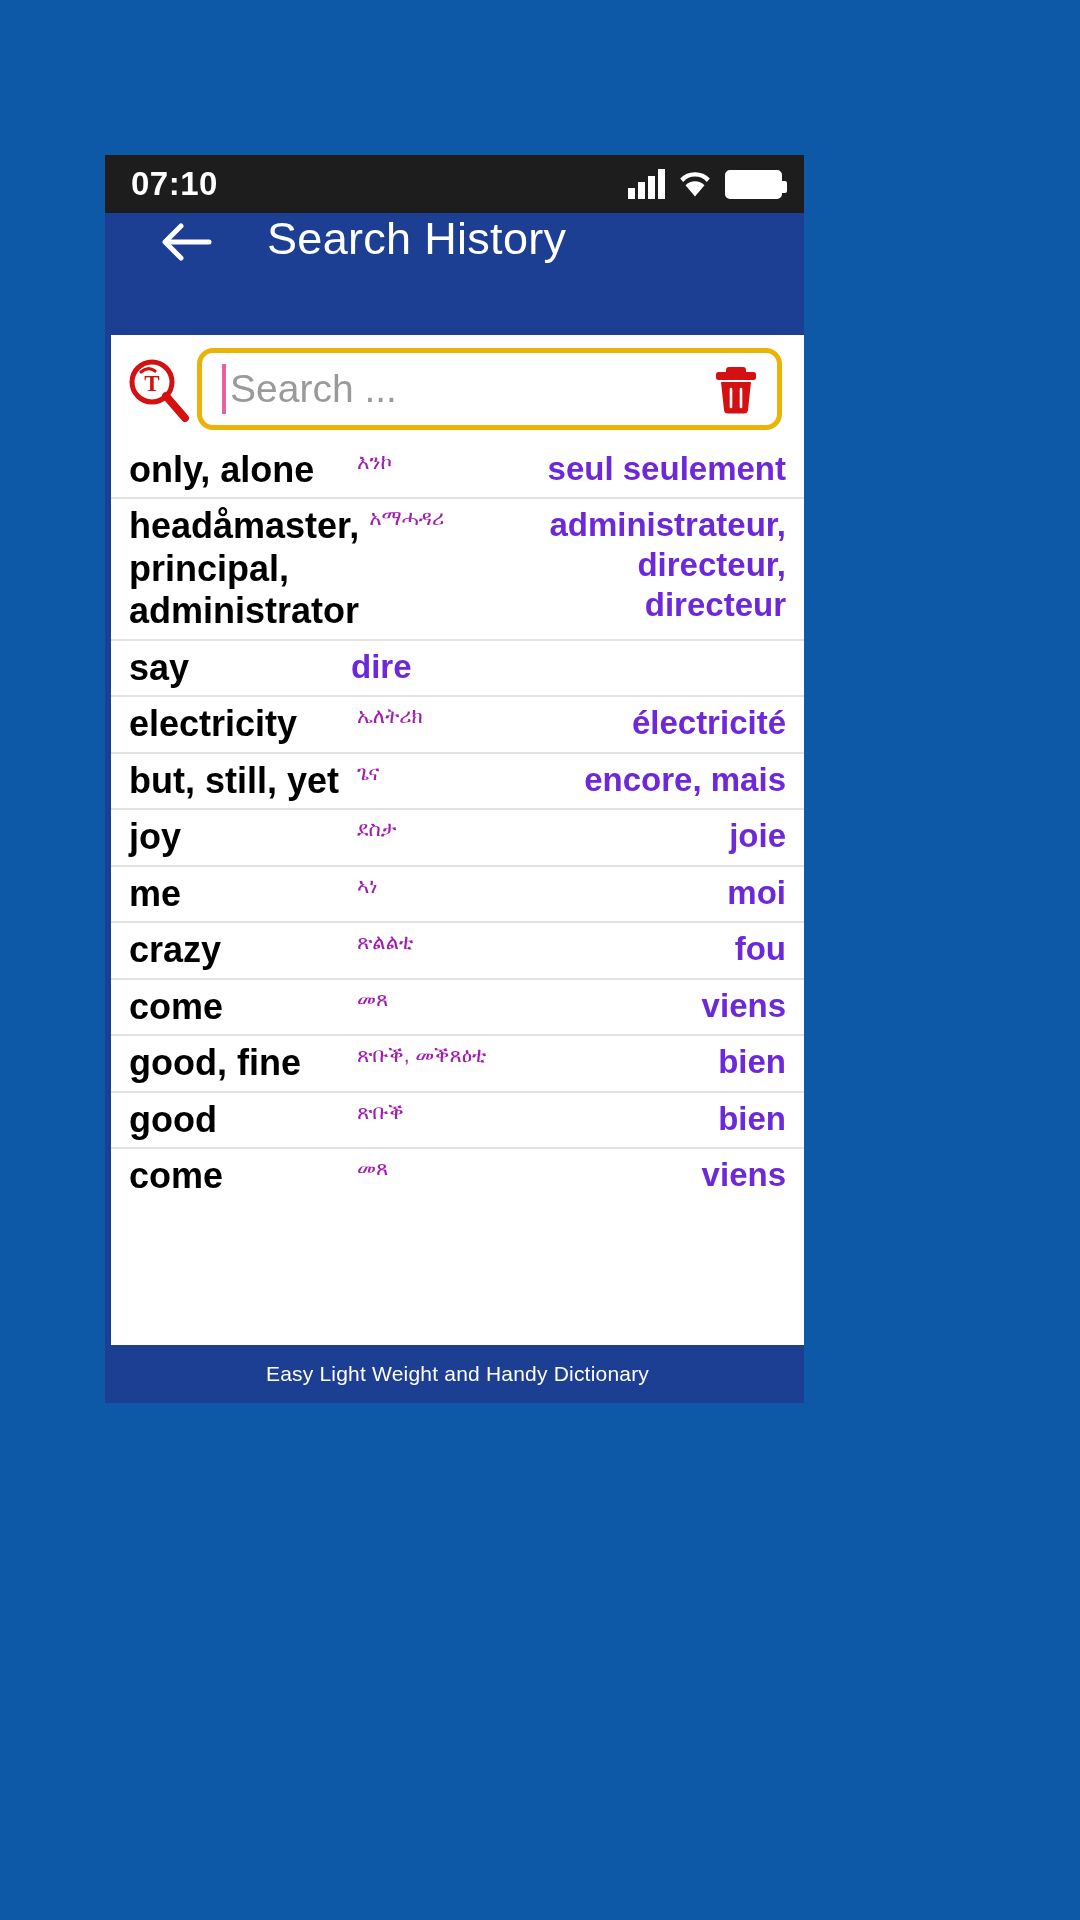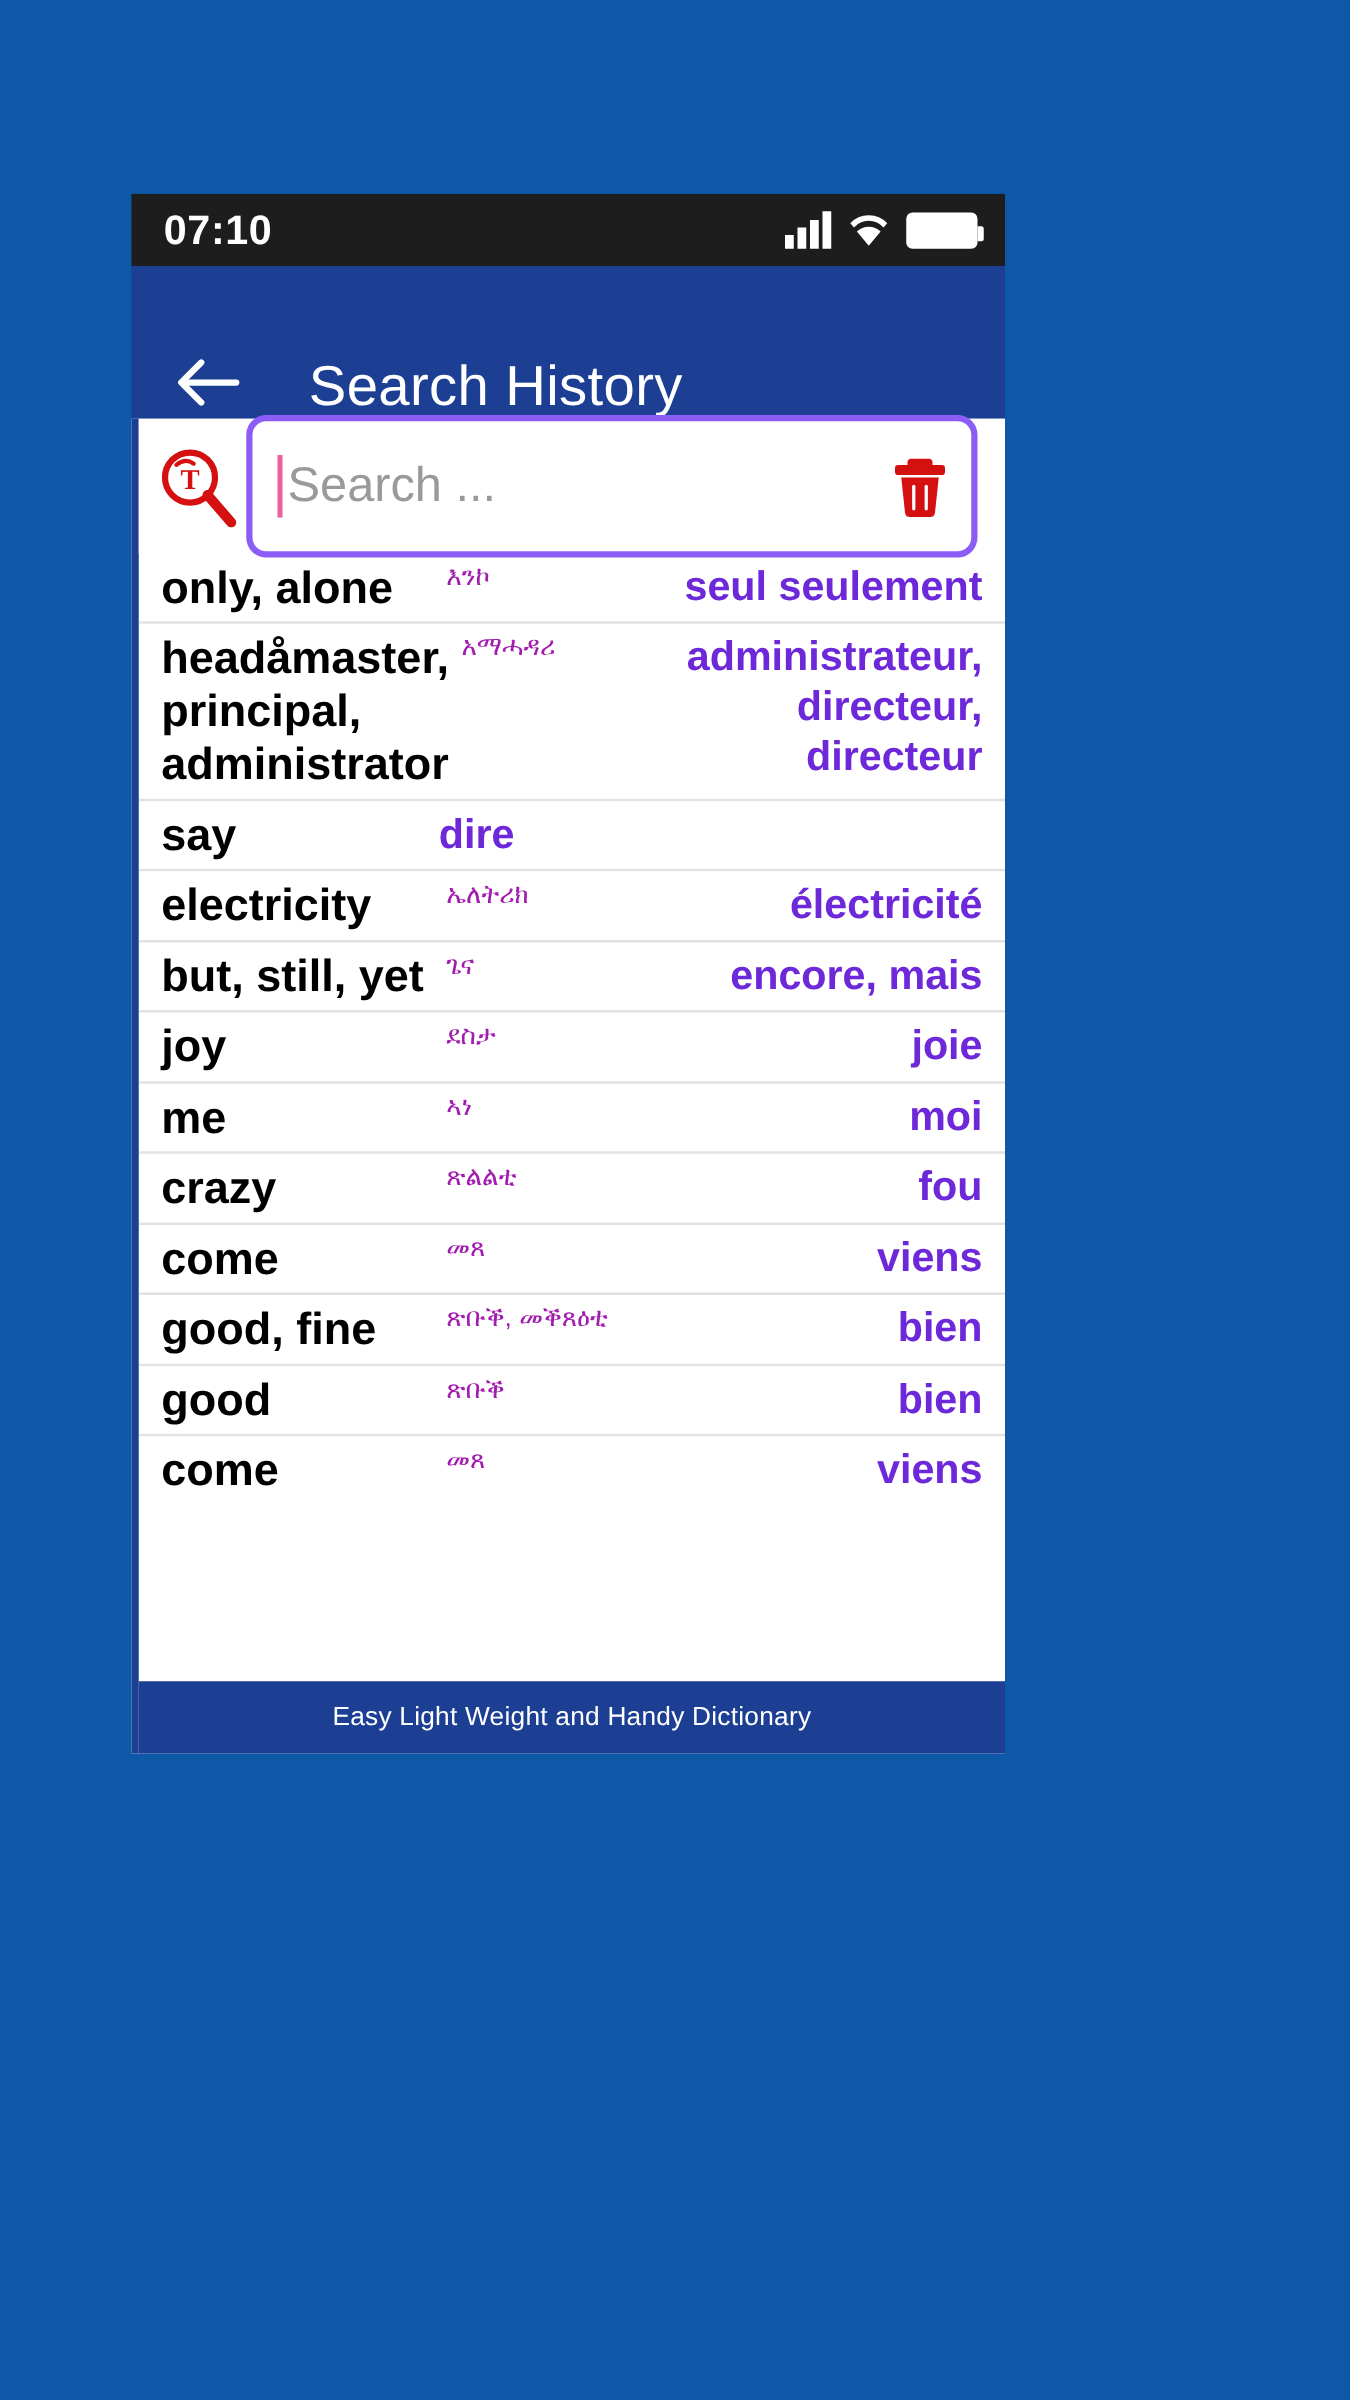--- a/index.html
+++ b/index.html
@@ -88,22 +88,22 @@
     height: 12px;
     background: #ffffff;
     border-radius: 0 2px 2px 0;
   }
 
   
   .app-bar {
     height: 122px;
     background: #1c3f94;
     display: flex;
-    align-items: flex-end;
-    padding-left: 32px;
+    align-items: flex-start;
+    padding-left: 52px;
     flex: 0 0 auto;
   }
   .back-arrow {
     width: 58px;
     height: 58px;
     flex: 0 0 auto;
     display: flex;
     align-items: center;
     justify-content: center;
   }
@@ -135,22 +135,22 @@
     background: #ffffff;
   }
   .lang-search-icon {
     width: 66px;
     height: 66px;
     flex: 0 0 auto;
     margin-right: 6px;
   }
   .search-box {
     flex: 1 1 auto;
-    height: 114px;
-    border: 5px solid #8b5cf6;
+    height: 82px;
+    border: 5px solid #eab308;
     border-radius: 16px;
     background: #ffffff;
     display: flex;
     align-items: center;
     padding: 0 18px 0 20px;
     position: relative;
   }
   .caret {
     width: 4px;
     height: 50px;

